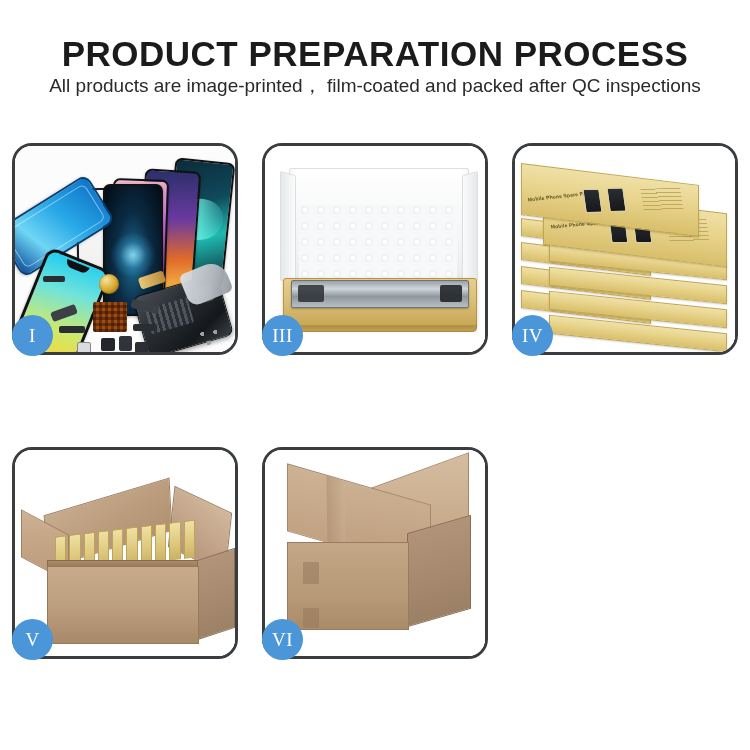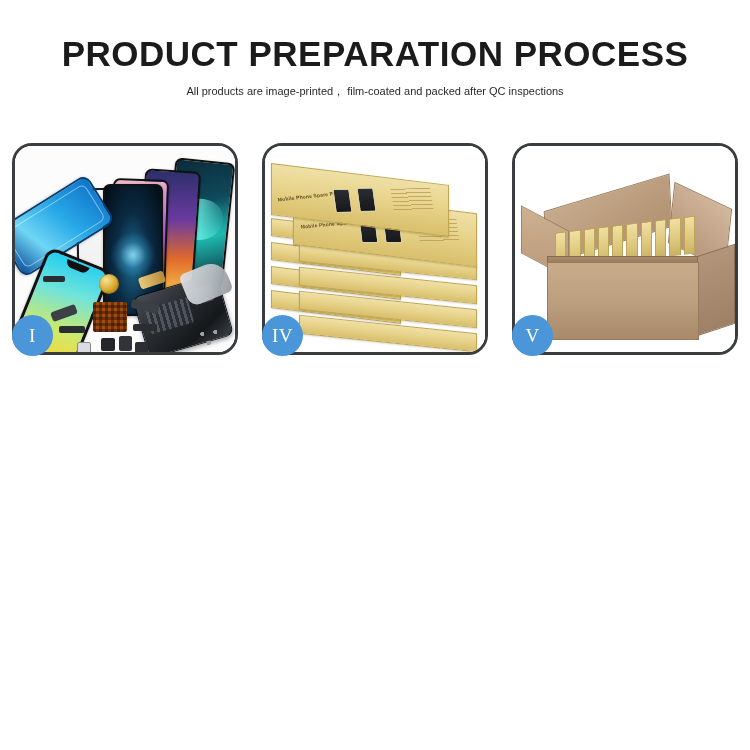--- a/index.html
+++ b/index.html
@@ -36,23 +36,22 @@
   .title {
     font-family: "Liberation Sans", sans-serif;
     font-size: 35px;
     font-weight: 700;
     letter-spacing: 0.5px;
     color: #1b1b1b;
     line-height: 1.05;
     white-space: nowrap;
   }
   .subtitle {
-    margin-top: 11px;
     font-family: "Liberation Sans", sans-serif;
-    font-size: 11px;
+    font-size: 19px;
     font-weight: 400;
     color: #2a2a2a;
     white-space: nowrap;
   }
 
   
   .grid {
     position: absolute;
     top: 143px;
     left: 12px;
@@ -486,20 +485,32 @@
           <div class="comp c-sq2"></div>
           <div class="comp c-sq3"></div>
           <div class="comp c-sq4"></div>
           <div class="c-screws"></div>
         </div>
       </div>
       <div class="badge">I</div>
     </div>
 
 
+    <div class="panel">
+      <div class="panel-inner">
+        <div class="scene3">
+          <div class="b3-lidback"></div>
+          <div class="b3-foam"></div>
+          <div class="b3-trayfront"></div>
+          <div class="b3-tray"></div>
+          <div class="b3-item"></div>
+        </div>
+      </div>
+      <div class="badge">III</div>
+    </div>
 
     <div class="panel">
       <div class="panel-inner">
         <div class="scene4">
           <div class="stackwrap">
 
             <div class="kbox" style="left:6px;  top:152px; width:128px; height:16px; transform:skewY(7deg);"></div>
             <div class="kbox" style="left:6px;  top:128px; width:128px; height:16px; transform:skewY(7deg);"></div>
             <div class="kbox" style="left:6px;  top:104px; width:128px; height:16px; transform:skewY(7deg);"></div>
             <div class="kbox" style="left:6px;  top:80px;  width:128px; height:16px; transform:skewY(7deg);"></div>
@@ -548,15 +559,29 @@
             <i></i>
           </div>
           <div class="c5-rim"></div>
           <div class="c5-bodyR"></div>
           <div class="c5-body"></div>
         </div>
       </div>
       <div class="badge">V</div>
     </div>
 
+    <div class="panel">
+      <div class="panel-inner">
+        <div class="scene6">
+          <div class="c6-top2"></div>
+          <div class="c6-top"></div>
+          <div class="c6-tape"></div>
+          <div class="c6-side"></div>
+          <div class="c6-front"></div>
+          <div class="c6-tab1"></div>
+          <div class="c6-tab2"></div>
+        </div>
+      </div>
+      <div class="badge">VI</div>
+    </div>
 
   </div>
 </div>
 
 </body></html>

